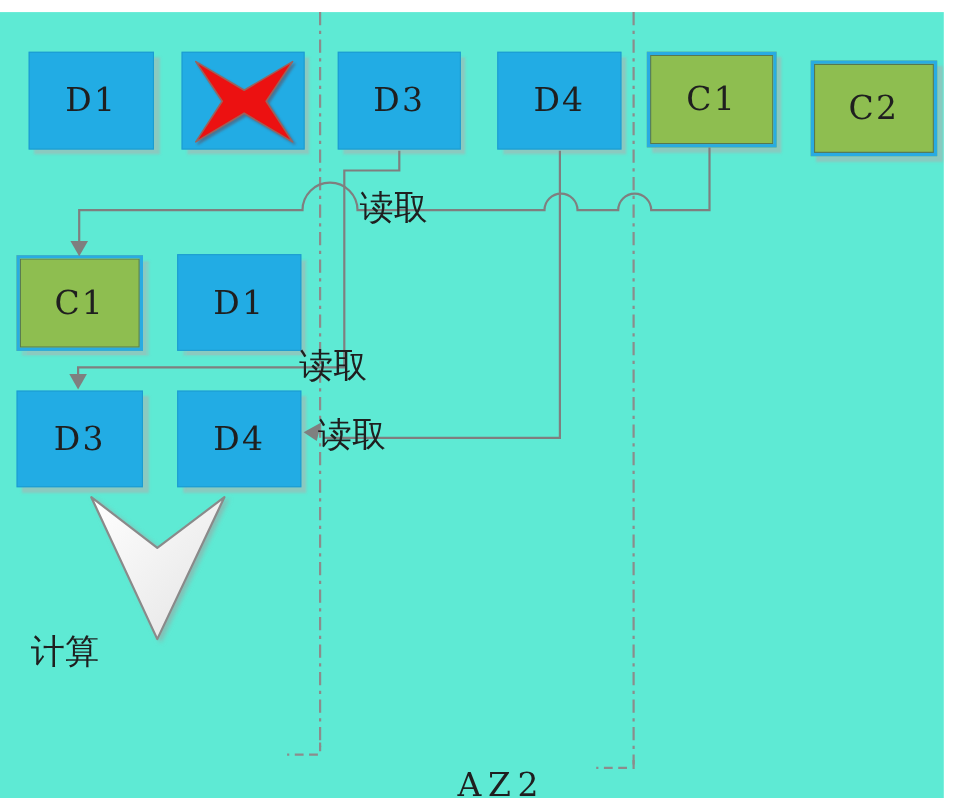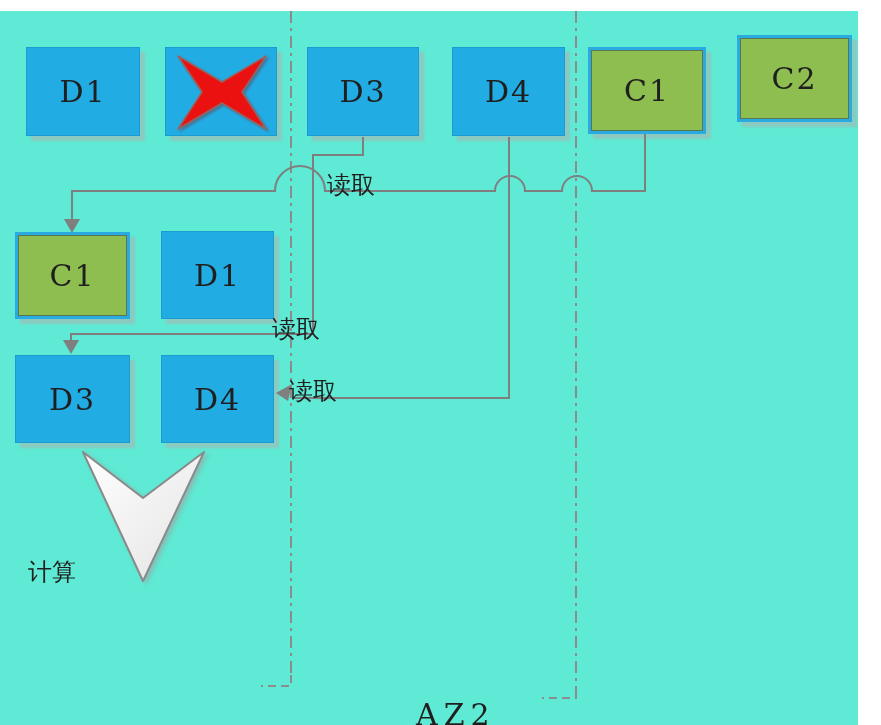--- a/index.html
+++ b/index.html
@@ -19,21 +19,21 @@
     font-family:"DejaVu Serif","Liberation Serif",serif;
   }
   .blue{background:var(--block_blue,#22ACE4);border:1px solid rgba(20,140,190,0.5);}
   .green{
     background:var(--block_green,#8EBE50);
     border:3px solid var(--green_border,#29ABE2);
     box-shadow:inset 0 0 0 1px rgba(40,60,80,0.55),5px 5px 2px rgba(175,175,175,0.55);
   }
   .failwrap{position:absolute;left:-4px;top:-5px;width:119px;height:97px;overflow:visible;}
   .lbl{
-    position:absolute;z-index:3;font-size:24px;line-height:1.1;
+    position:absolute;z-index:3;font-size:31px;line-height:1.1;
     color:var(--label_text,#1f1f1f);white-space:nowrap;
     font-family:"DejaVu Serif","Liberation Serif",serif;
   }
   .zone{font-size:30px;letter-spacing:6px;}
   .conn{stroke:var(--connector,#7f7f7f);stroke-width:2;fill:none;}
   .arrowhead{fill:var(--connector,#7f7f7f);stroke:none;}
   .boundary{stroke:var(--boundary,#8c8c8c);stroke-width:2;fill:none;stroke-dasharray:12 5 3 5;}
   .boundary-tail{stroke:var(--boundary,#8c8c8c);stroke-width:2;fill:none;stroke-dasharray:8 5;}
   .chevron{stroke:#8a8a8a;stroke-width:2;stroke-linejoin:round;filter:drop-shadow(3px 2px 2px rgba(160,160,160,0.6));}
   .failx{fill:var(--failed_red,#EC1111);stroke:#9a625c;stroke-width:1.5;stroke-linejoin:round;filter:drop-shadow(2px 2px 1px rgba(120,40,40,0.4));}
@@ -59,21 +59,21 @@
   </div>
 
   <div class="block blue" style="left:452px;top:36px;width:113px;height:89px">
     <span class="blabel">D4</span>
   </div>
 
   <div class="block green" style="left:588px;top:36px;width:118px;height:87px">
     <span class="blabel">C1</span>
   </div>
 
-  <div class="block green" style="left:737px;top:24px;width:115px;height:87px">
+  <div class="block green" style="left:737px;top:44px;width:115px;height:87px">
     <span class="blabel">C2</span>
   </div>
 
   <div class="block green" style="left:15px;top:221px;width:115px;height:87px">
     <span class="blabel">C1</span>
   </div>
 
   <div class="block blue" style="left:161px;top:220px;width:113px;height:88px">
     <span class="blabel">D1</span>
   </div>
@@ -108,17 +108,17 @@
 
     <path class="conn" d="M509,126 L509,387 L294,387"></path>
     <polygon class="arrowhead" points="276,382 292,373 288,390"></polygon>
 
     <path class="chevron" fill="url(#chevGrad)" d="M83,441 L143,487 L204,441 L143,570 Z"></path>
   </svg>
 
   <div class="lbl" style="left:327px;top:161px">读取</div>
   <div class="lbl" style="left:272px;top:305px">读取</div>
   <div class="lbl" style="left:289px;top:367px">读取</div>
-  <div class="lbl" style="left:28px;top:548px">计算</div>
+  <div class="lbl" style="left:28px;top:565px">计算</div>
 
   <div class="lbl zone" style="left:416px;top:687px">AZ2</div>
 
 </div>
 
 </body></html>

